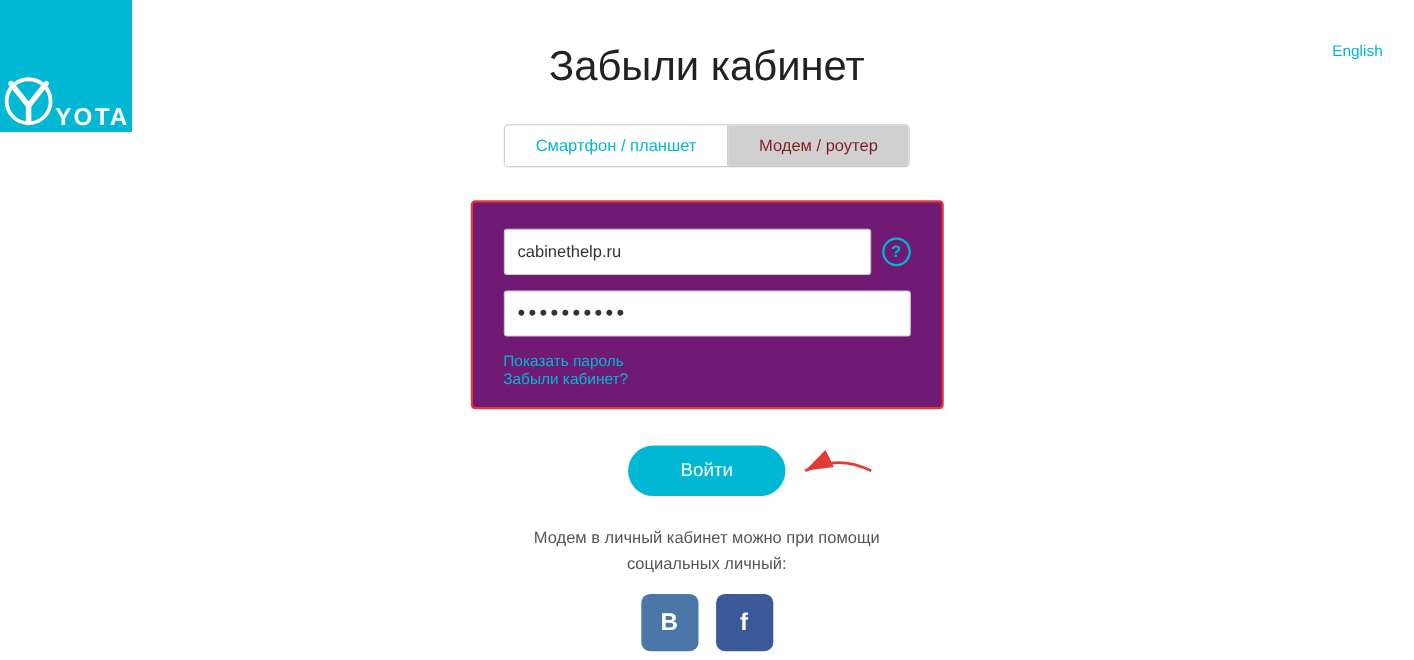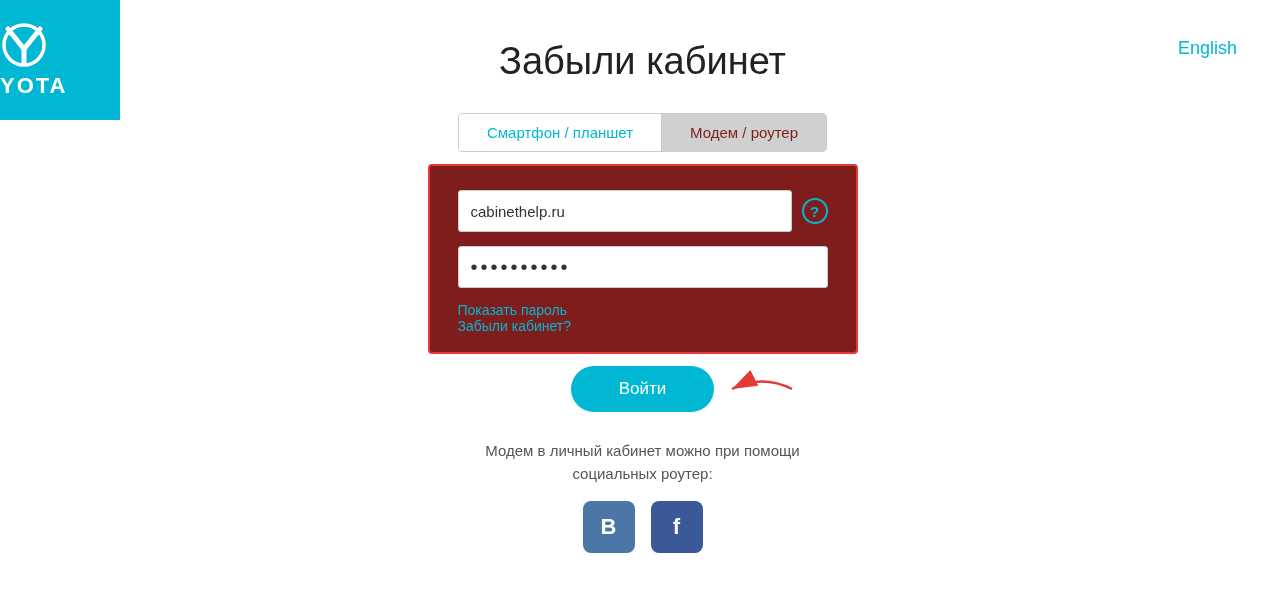--- a/index.html
+++ b/index.html
@@ -14,22 +14,22 @@
     }
 
     
     .logo-bar {
       position: absolute;
       top: 0; left: 0;
       width: 120px;
       height: 120px;
       background: #00b8d4;
       display: flex;
-      flex-direction: column;
-      align-items: flex-start;
+      flex-direction: row;
+      align-items: flex-end;
       justify-content: center;
       color: white;
     }
 
     .logo-icon {
       width: 48px;
       height: 48px;
       margin-bottom: 4px;
     }
 
@@ -37,23 +37,23 @@
       font-size: 22px;
       font-weight: bold;
       color: white;
       letter-spacing: 2px;
     }
 
     
     .lang-link {
       position: absolute;
       top: 38px;
-      right: 48px;
+      right: 28px;
       color: #00b8d4;
-      font-size: 18px;
+      font-size: 14px;
       text-decoration: none;
       cursor: pointer;
     }
 
     
     .main-content {
       display: flex;
       flex-direction: column;
       align-items: center;
       padding-top: 40px;
@@ -67,21 +67,21 @@
       margin-bottom: 30px;
       font-family: Arial, sans-serif;
     }
 
     
     .tab-switcher {
       display: flex;
       border: 1px solid #ccc;
       border-radius: 4px;
       overflow: hidden;
-      margin-bottom: 12px;
+      margin-bottom: 30px;
     }
 
     .tab-btn {
       padding: 10px 28px;
       font-size: 15px;
       cursor: pointer;
       border: none;
       background: #fff;
       color: #00b8d4;
       outline: none;
@@ -98,21 +98,21 @@
       background: #ccc;
     }
 
     
     .form-box {
       border: 2px solid #e53935;
       border-radius: 4px;
       padding: 24px 28px 18px 28px;
       width: 430px;
       position: relative;
-      background: #7f1d1d;
+      background: #701a75;
     }
 
     .input-row {
       display: flex;
       align-items: center;
       margin-bottom: 14px;
     }
 
     .input-field {
       flex: 1;
@@ -177,21 +177,21 @@
       cursor: pointer;
       font-family: Arial, sans-serif;
       outline: none;
     }
 
     
     .arrow-wrap {
       position: relative;
       display: flex;
       align-items: flex-start;
-      margin-top: 12px;
+      margin-top: 33px;
     }
 
     .arrow-svg {
       position: absolute;
       left: 100%;
       top: 50%;
       transform: translateY(-50%);
       margin-left: 8px;
     }
 
@@ -287,21 +287,21 @@
         <marker id="arrowhead" markerWidth="10" markerHeight="7" refX="10" refY="3.5" orient="auto">
           <polygon points="0 0, 10 3.5, 0 7" fill="#e53935"></polygon>
         </marker>
       </defs>
       <path d="M70,20 Q40,5 10,20" stroke="#e53935" stroke-width="2.5" fill="none" marker-end="url(#arrowhead)"></path>
     </svg>
   </div>
 
   <p class="social-text">
     <span>Модем в личный кабинет можно при помощи</span><br>
-    <span>социальных роутер:</span>
+    <span>социальных личный:</span>
   </p>
 
   <div class="social-buttons">
     <button class="social-btn vk">В</button>
     <button class="social-btn fb">f</button>
   </div>
 
 </div>
 
 </body></html>

